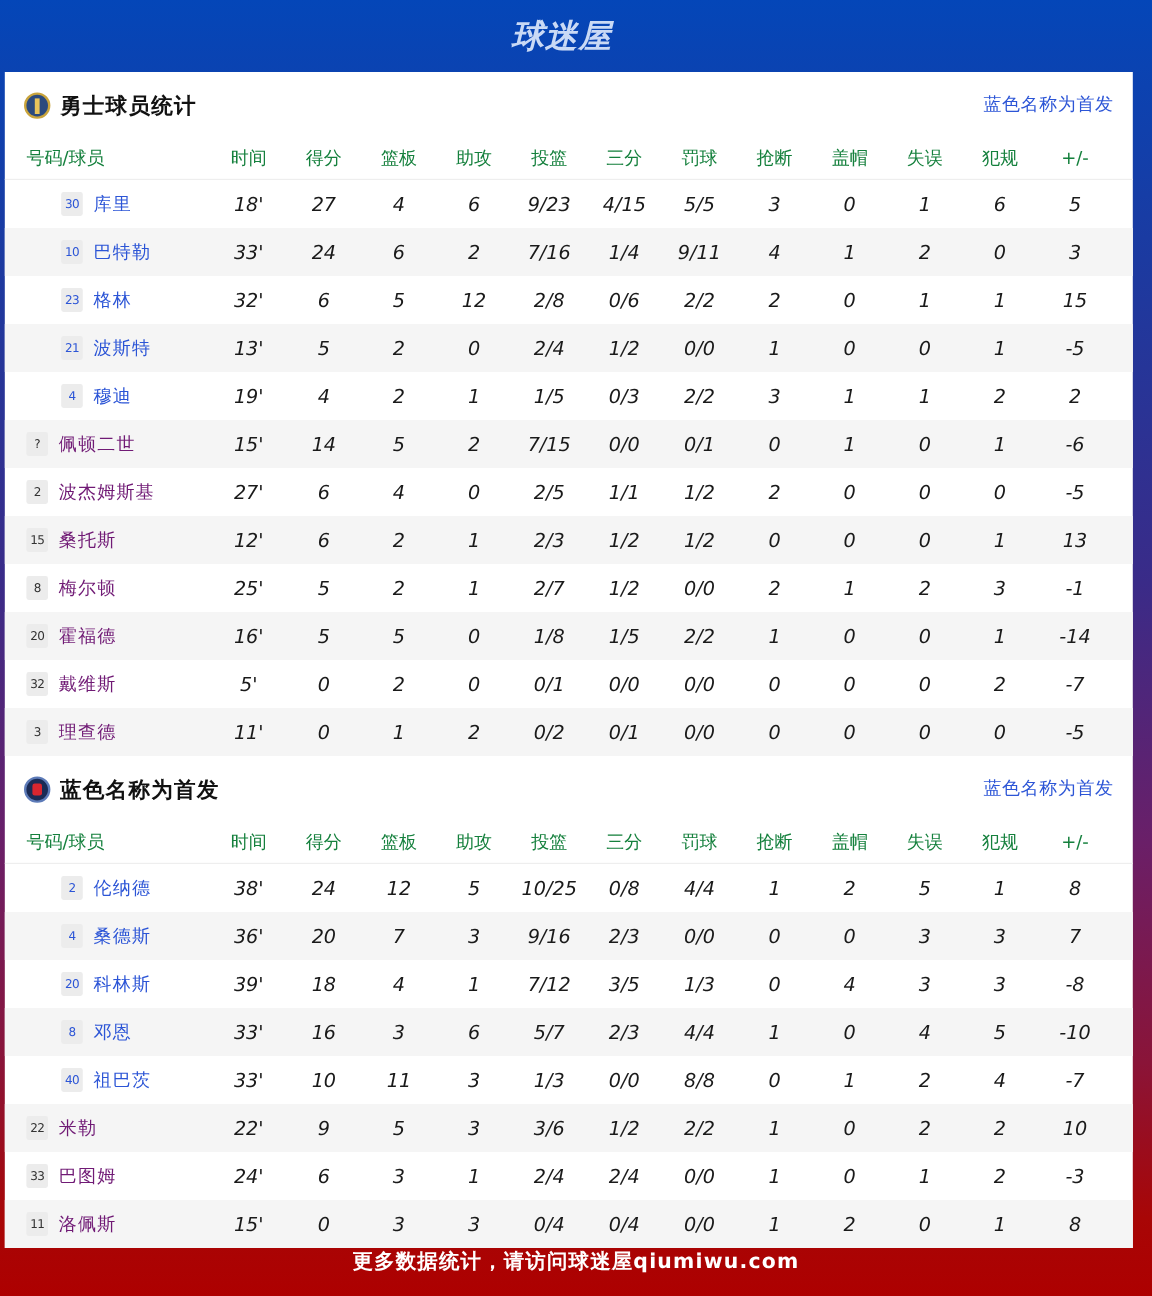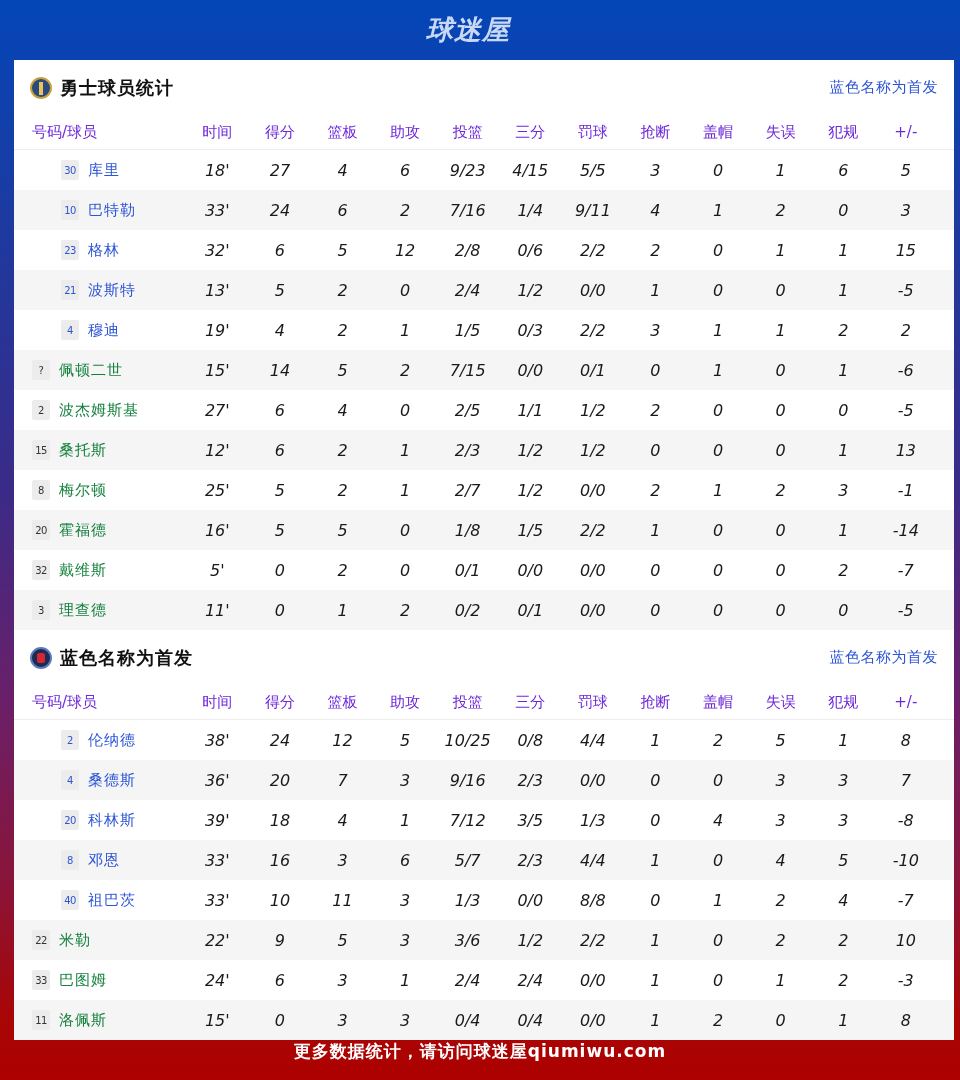--- a/index.html
+++ b/index.html
@@ -12,21 +12,21 @@
     .topbar {
       position: absolute; left: 0; top: 0; width: 936px; height: 60px;
       display: flex; align-items: center; justify-content: center;
     }
     .brand {
       font-family: "DejaVu Sans", sans-serif;
       font-weight: bold; font-style: italic;
       font-size: 27px; color: #c9d9f5; letter-spacing: 1px;
     }
     .card {
-      position: absolute; left: 14px; top: 60px; width: 940px; height: 980px;
+      position: absolute; left: 4px; top: 60px; width: 940px; height: 980px;
       background: #ffffff;
     }
     .section-head {
       height: 55px; display: flex; align-items: center; justify-content: space-between;
       padding: 0 16px 0 16px;
     }
     .section-title { display: flex; align-items: center; }
     .team-logo {
       width: 22px; height: 22px; border-radius: 50%; margin-right: 8px; position: relative; overflow: hidden;
     }
@@ -36,37 +36,37 @@
     }
     .logo-lac { background: #1a2b55; border: 2px solid #5d7bb8; }
     .logo-lac::after {
       content: ""; position: absolute; left: 5px; top: 4px; width: 8px; height: 10px; background: #d8262f; border-radius: 2px;
     }
     .section-title-text { font-size: 18px; font-weight: bold; color: #111; letter-spacing: 1px; }
     .starter-note { font-size: 15px; color: #2c55d6; letter-spacing: 0.5px; }
     .table { width: 940px; }
     .row { height: 40px; display: flex; align-items: center; }
     .row.head { height: 35px; border-bottom: 1px solid #eeeeee; }
-    .row.head .cell { color: #6d28d9; font-size: 15px; }
+    .row.head .cell { color: #15803d; font-size: 15px; }
     .row.alt { background: #f5f5f5; }
     .cell {
       font-family: "DejaVu Sans", sans-serif; font-style: italic;
       font-size: 16px; color: #1a1a1a; text-align: center; width: 62.6px;
     }
     .row.head .cell { font-style: normal; }
     .cell.player {
       width: 172px; text-align: left; padding-left: 18px; display: flex; align-items: center;
     }
     .jersey {
       width: 18px; height: 20px; background: #ececec; border-radius: 2px;
       font-size: 10px; font-style: normal; color: #333; display: flex; align-items: center; justify-content: center;
       margin-right: 9px; letter-spacing: -0.5px;
     }
     .jersey.starter { color: #2c55d6; margin-left: 29px; }
-    .pname { font-style: normal; font-size: 15px; color: #15803d; letter-spacing: 1px; }
+    .pname { font-style: normal; font-size: 15px; color: #701a75; letter-spacing: 1px; }
     .pname.starter { color: #2c55d6; }
     .footer {
       position: absolute; left: 0; top: 1040px; width: 960px; height: 40px;
       display: flex; align-items: flex-start; justify-content: center;
       color: #ffffff; font-size: 17px; font-weight: bold; letter-spacing: 1px;
     }
   </style>
 </head>
 <body>
 

